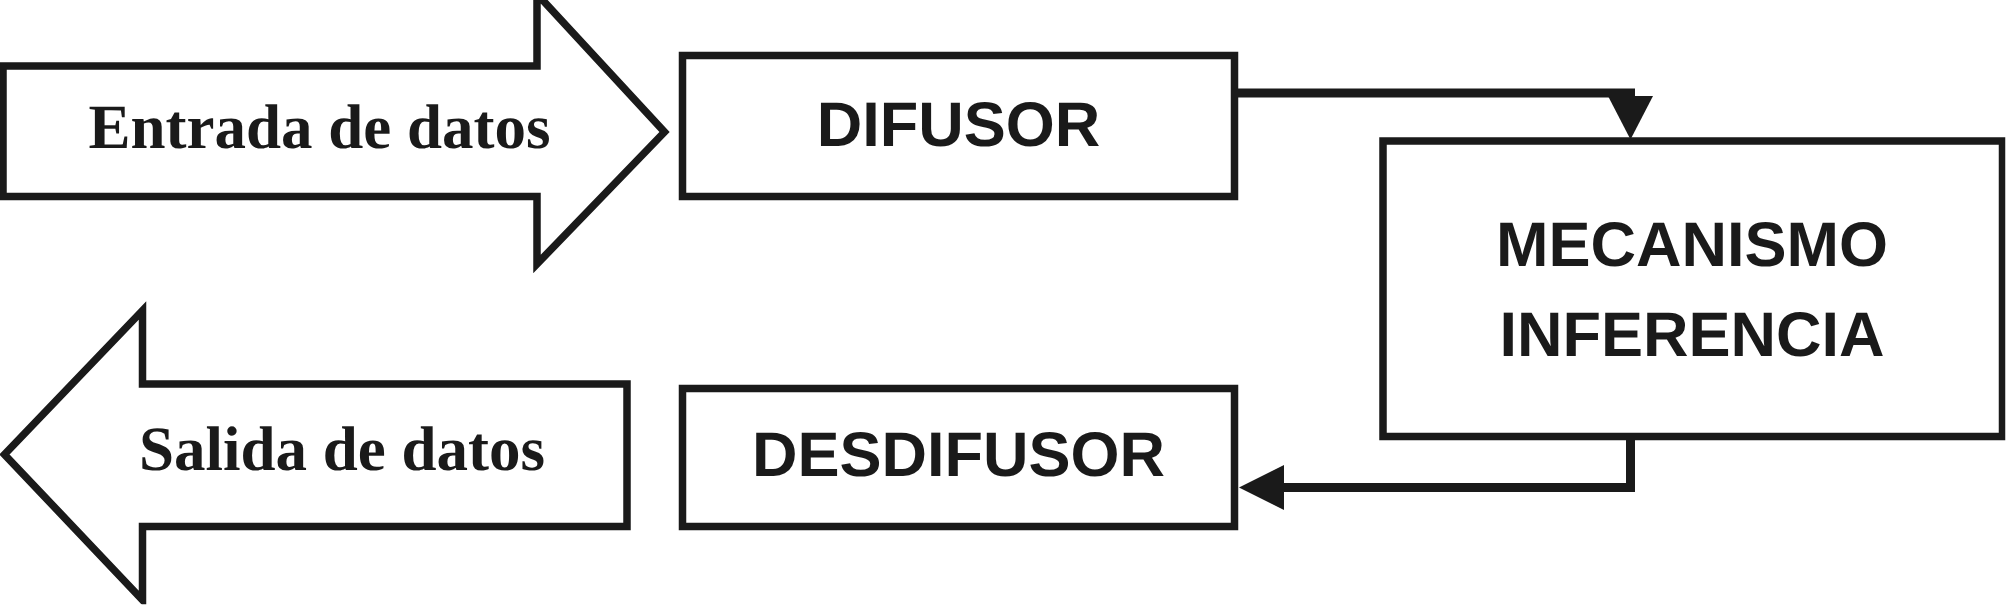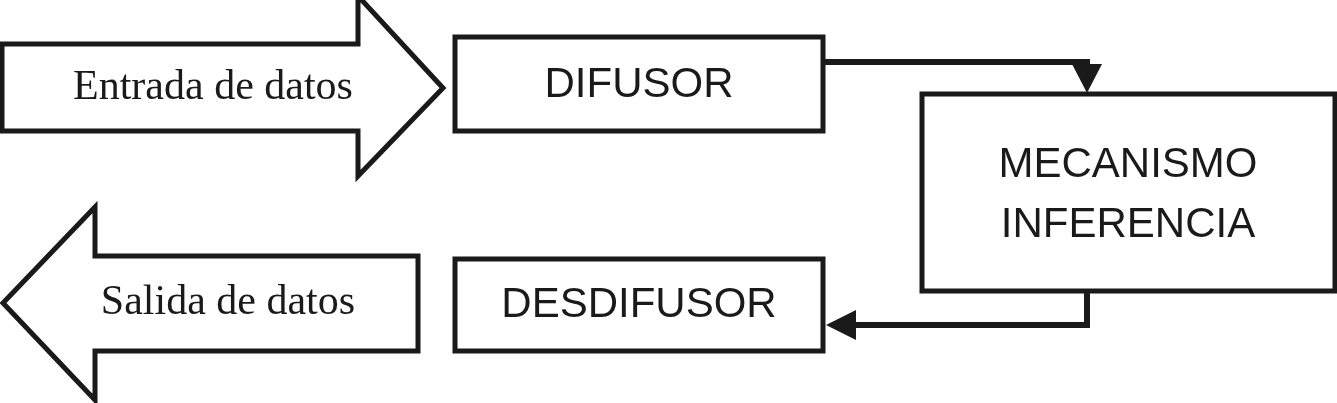--- a/index.html
+++ b/index.html
@@ -10,20 +10,21 @@
   }
   body {
     font-family: "Liberation Sans", sans-serif;
   }
   #diagram-root {
     position: relative;
     width: 1337px;
     height: 403px;
     background: #ffffff;
     overflow: hidden;
+    font-weight: bold;
   }
   svg#flow-svg {
     display: block;
     width: 1337px;
     height: 403px;
   }
   .shape-outline {
     fill: #ffffff;
     stroke: #1a1a1a;
     stroke-width: 5;

